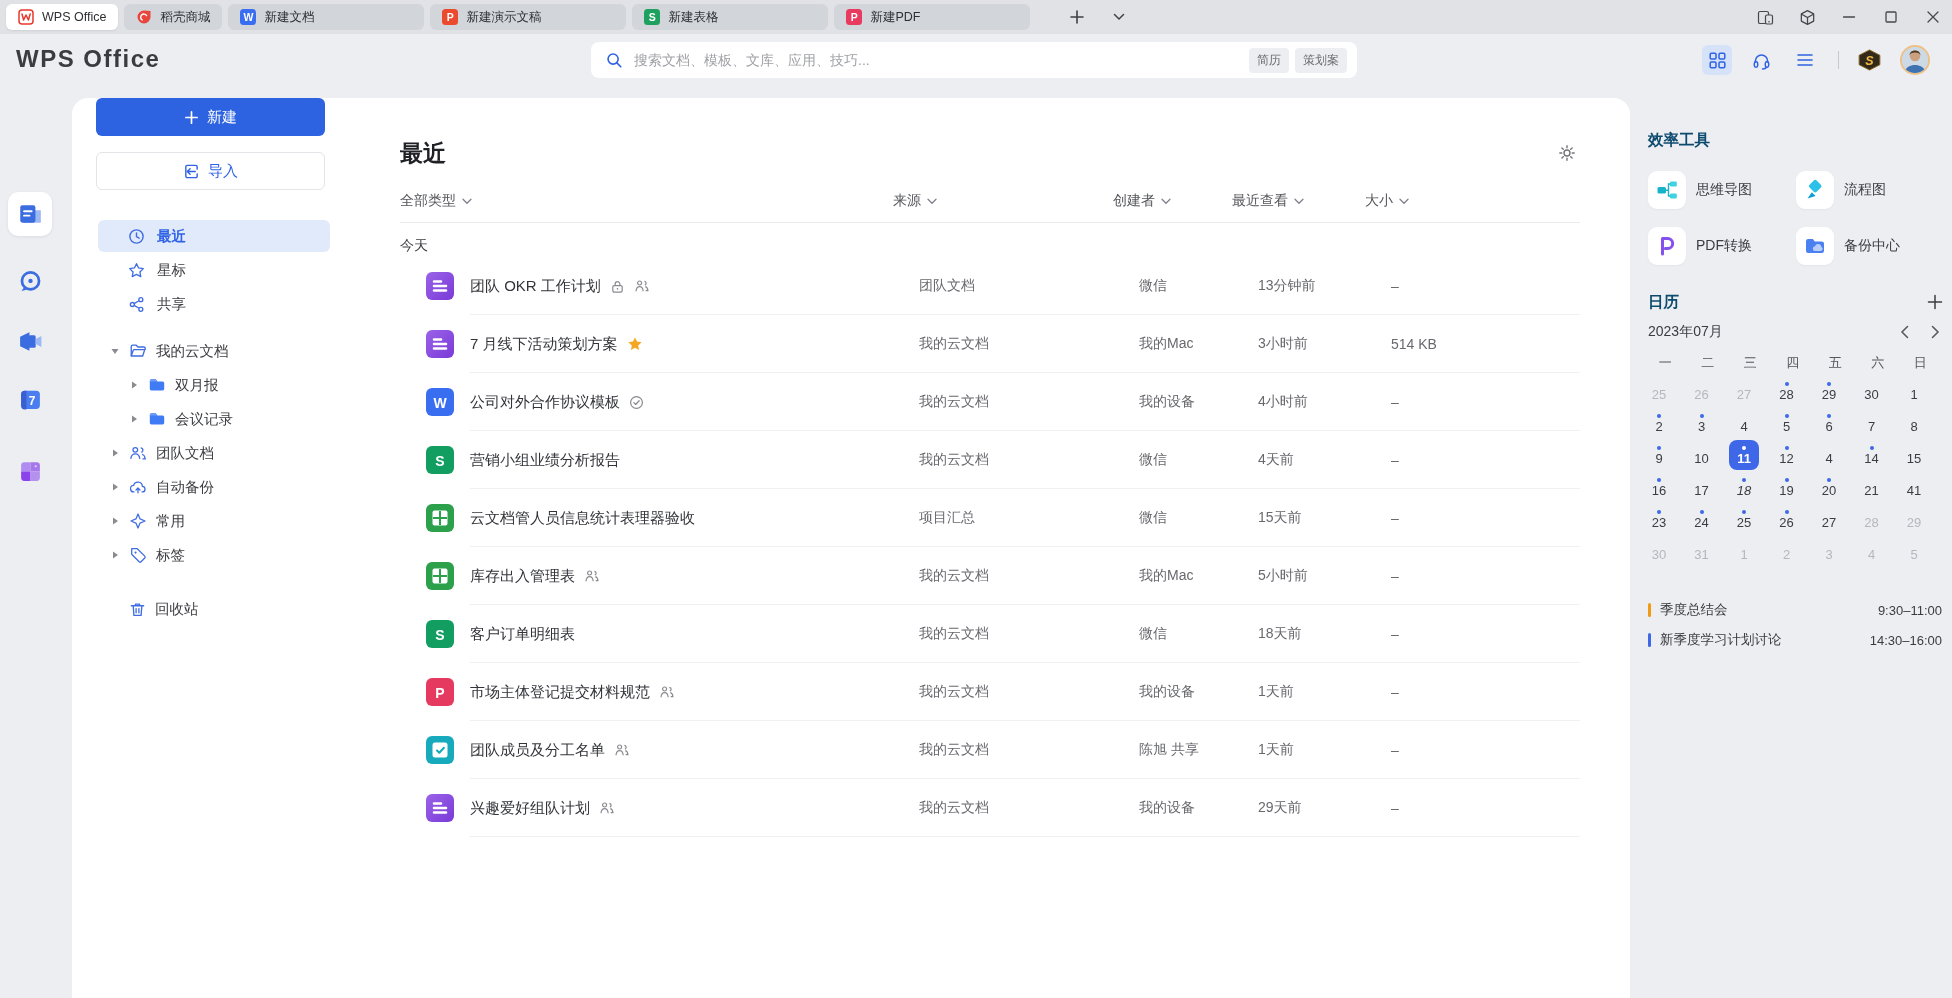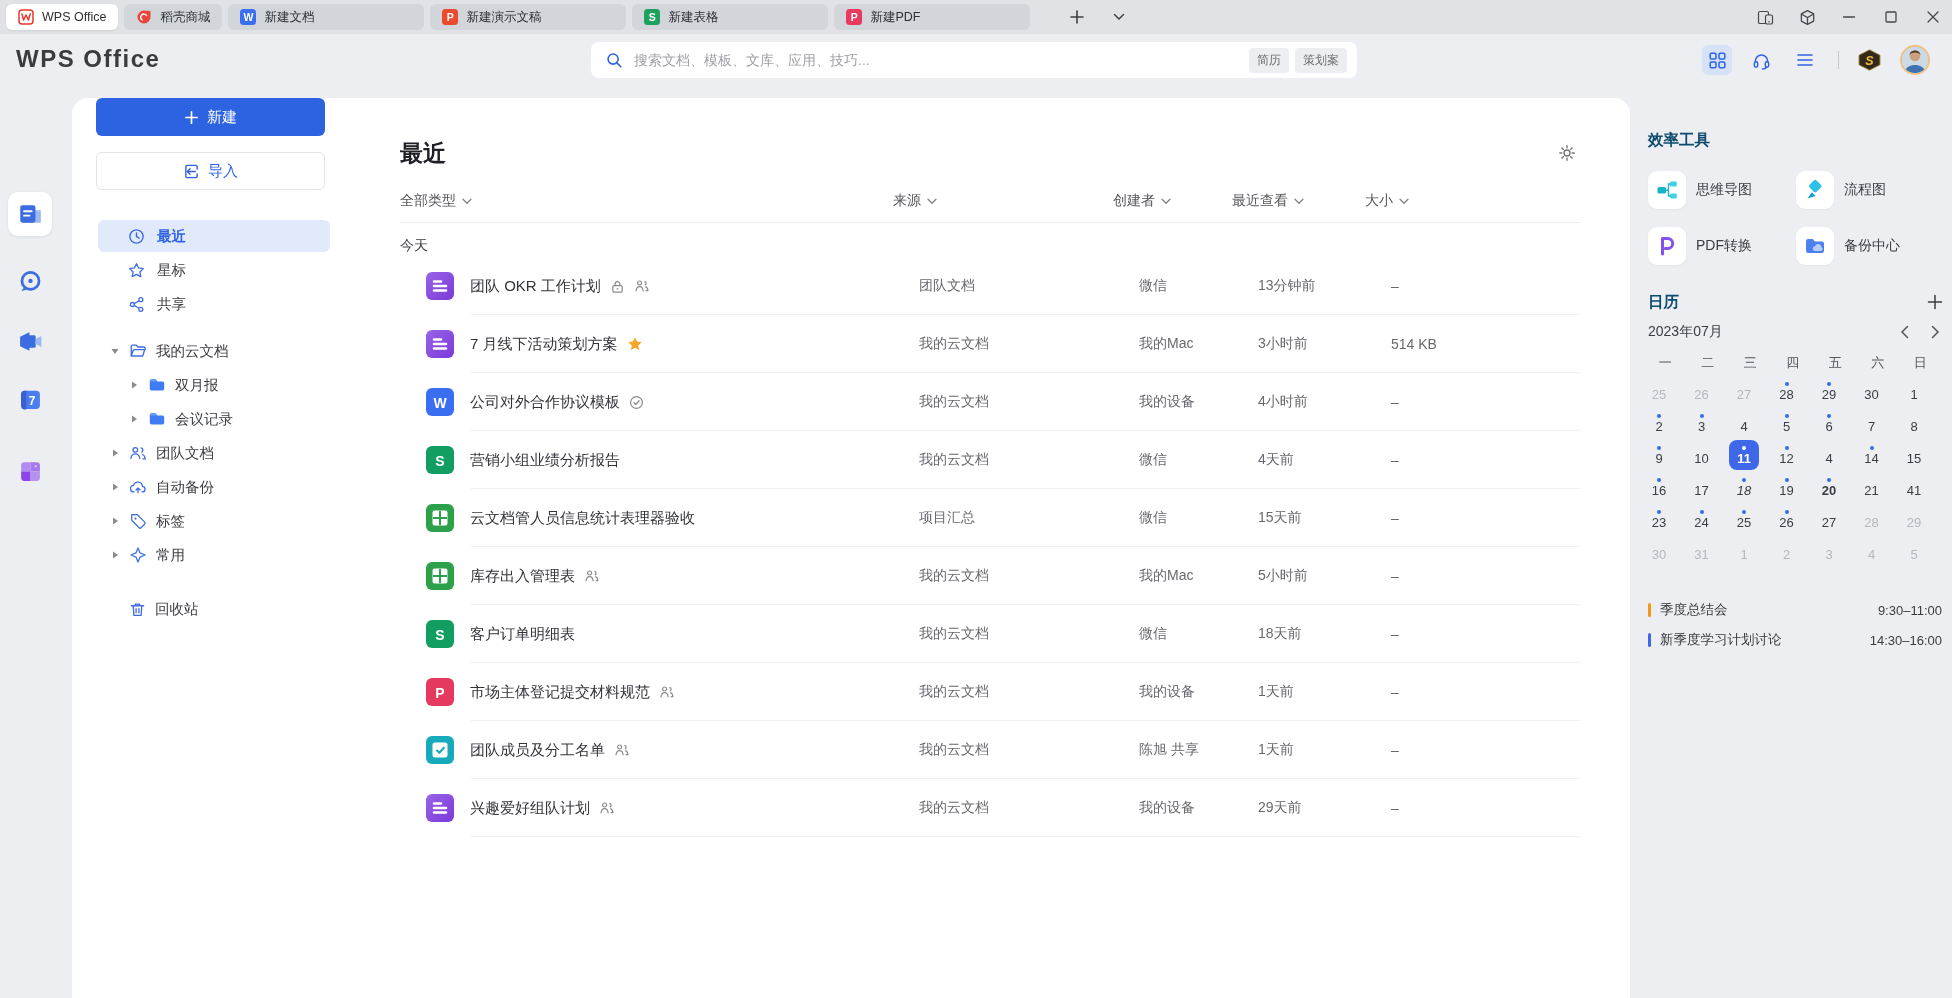--- a/index.html
+++ b/index.html
@@ -455,38 +455,38 @@
             <span>自动备份</span>
           </div>
           <div class="tree-item" style="padding-left: 38px;">
             <span class="caret">
               <svg xmlns="http://www.w3.org/2000/svg" width="10" height="10" viewBox="0 0 10 10">
                 <path d="M3 1.5v7L8 5z" fill="#8a8b90"></path>
               </svg>
             </span>
             <span class="ticon">
               <svg xmlns="http://www.w3.org/2000/svg" width="18" height="18" viewBox="0 0 20 20">
-                <path d="M3 3h6.2L17.5 11.3a1.5 1.5 0 010 2.1l-4.1 4.1a1.5 1.5 0 01-2.1 0L3 9.2z" fill="none" stroke="currentColor" stroke-width="1.4" stroke-linejoin="round"></path>
-                <circle cx="7.3" cy="7.3" r="1.2" fill="currentColor"></circle>
-              </svg>
-            </span>
-            <span>标签</span>
+                <path d="M10 2.2l2.3 5.5 5.5 2.3-5.5 2.3-2.3 5.5-2.3-5.5L2.2 10l5.5-2.3z" fill="none" stroke="currentColor" stroke-width="1.4" stroke-linejoin="round"></path>
+              </svg>
+            </span>
+            <span>常用</span>
           </div>
           <div class="tree-item" style="padding-left: 38px;">
             <span class="caret">
               <svg xmlns="http://www.w3.org/2000/svg" width="10" height="10" viewBox="0 0 10 10">
                 <path d="M3 1.5v7L8 5z" fill="#8a8b90"></path>
               </svg>
             </span>
             <span class="ticon">
               <svg xmlns="http://www.w3.org/2000/svg" width="18" height="18" viewBox="0 0 20 20">
-                <path d="M10 2.2l2.3 5.5 5.5 2.3-5.5 2.3-2.3 5.5-2.3-5.5L2.2 10l5.5-2.3z" fill="none" stroke="currentColor" stroke-width="1.4" stroke-linejoin="round"></path>
-              </svg>
-            </span>
-            <span>常用</span>
+                <path d="M3 3h6.2L17.5 11.3a1.5 1.5 0 010 2.1l-4.1 4.1a1.5 1.5 0 01-2.1 0L3 9.2z" fill="none" stroke="currentColor" stroke-width="1.4" stroke-linejoin="round"></path>
+                <circle cx="7.3" cy="7.3" r="1.2" fill="currentColor"></circle>
+              </svg>
+            </span>
+            <span>标签</span>
           </div>
         </div>
       <div class="tree trash-row" id="trash">
           <div class="tree-item" style="padding-left: 38px;">
             <span class="caret"></span>
             <span class="ticon">
               <svg xmlns="http://www.w3.org/2000/svg" width="17" height="17" viewBox="0 0 18 18">
                 <path d="M2.5 5h13M6.8 5V3.4h4.4V5M4.4 5l.8 10.2h7.6L13.6 5M7.5 8v4.5M10.5 8v4.5" fill="none" stroke="currentColor" stroke-width="1.4" stroke-linecap="round" stroke-linejoin="round"></path>
               </svg>
             </span>
@@ -1018,21 +1018,21 @@
         </span>
         <span class="day hasdot">
           <span class="dbox">
             <i class="ddot"></i>
             <b class="dnum" style="font-weight: 400;">19</b>
           </span>
         </span>
         <span class="day hasdot">
           <span class="dbox">
             <i class="ddot"></i>
-            <b class="dnum" style="font-weight: 700;">20</b>
+            <b class="dnum" style="font-weight: 400;">20</b>
           </span>
         </span>
         <span class="day">
           <span class="dbox">
             <i class="ddot"></i>
             <b class="dnum" style="font-weight: 400;">21</b>
           </span>
         </span>
         <span class="day">
           <span class="dbox">

